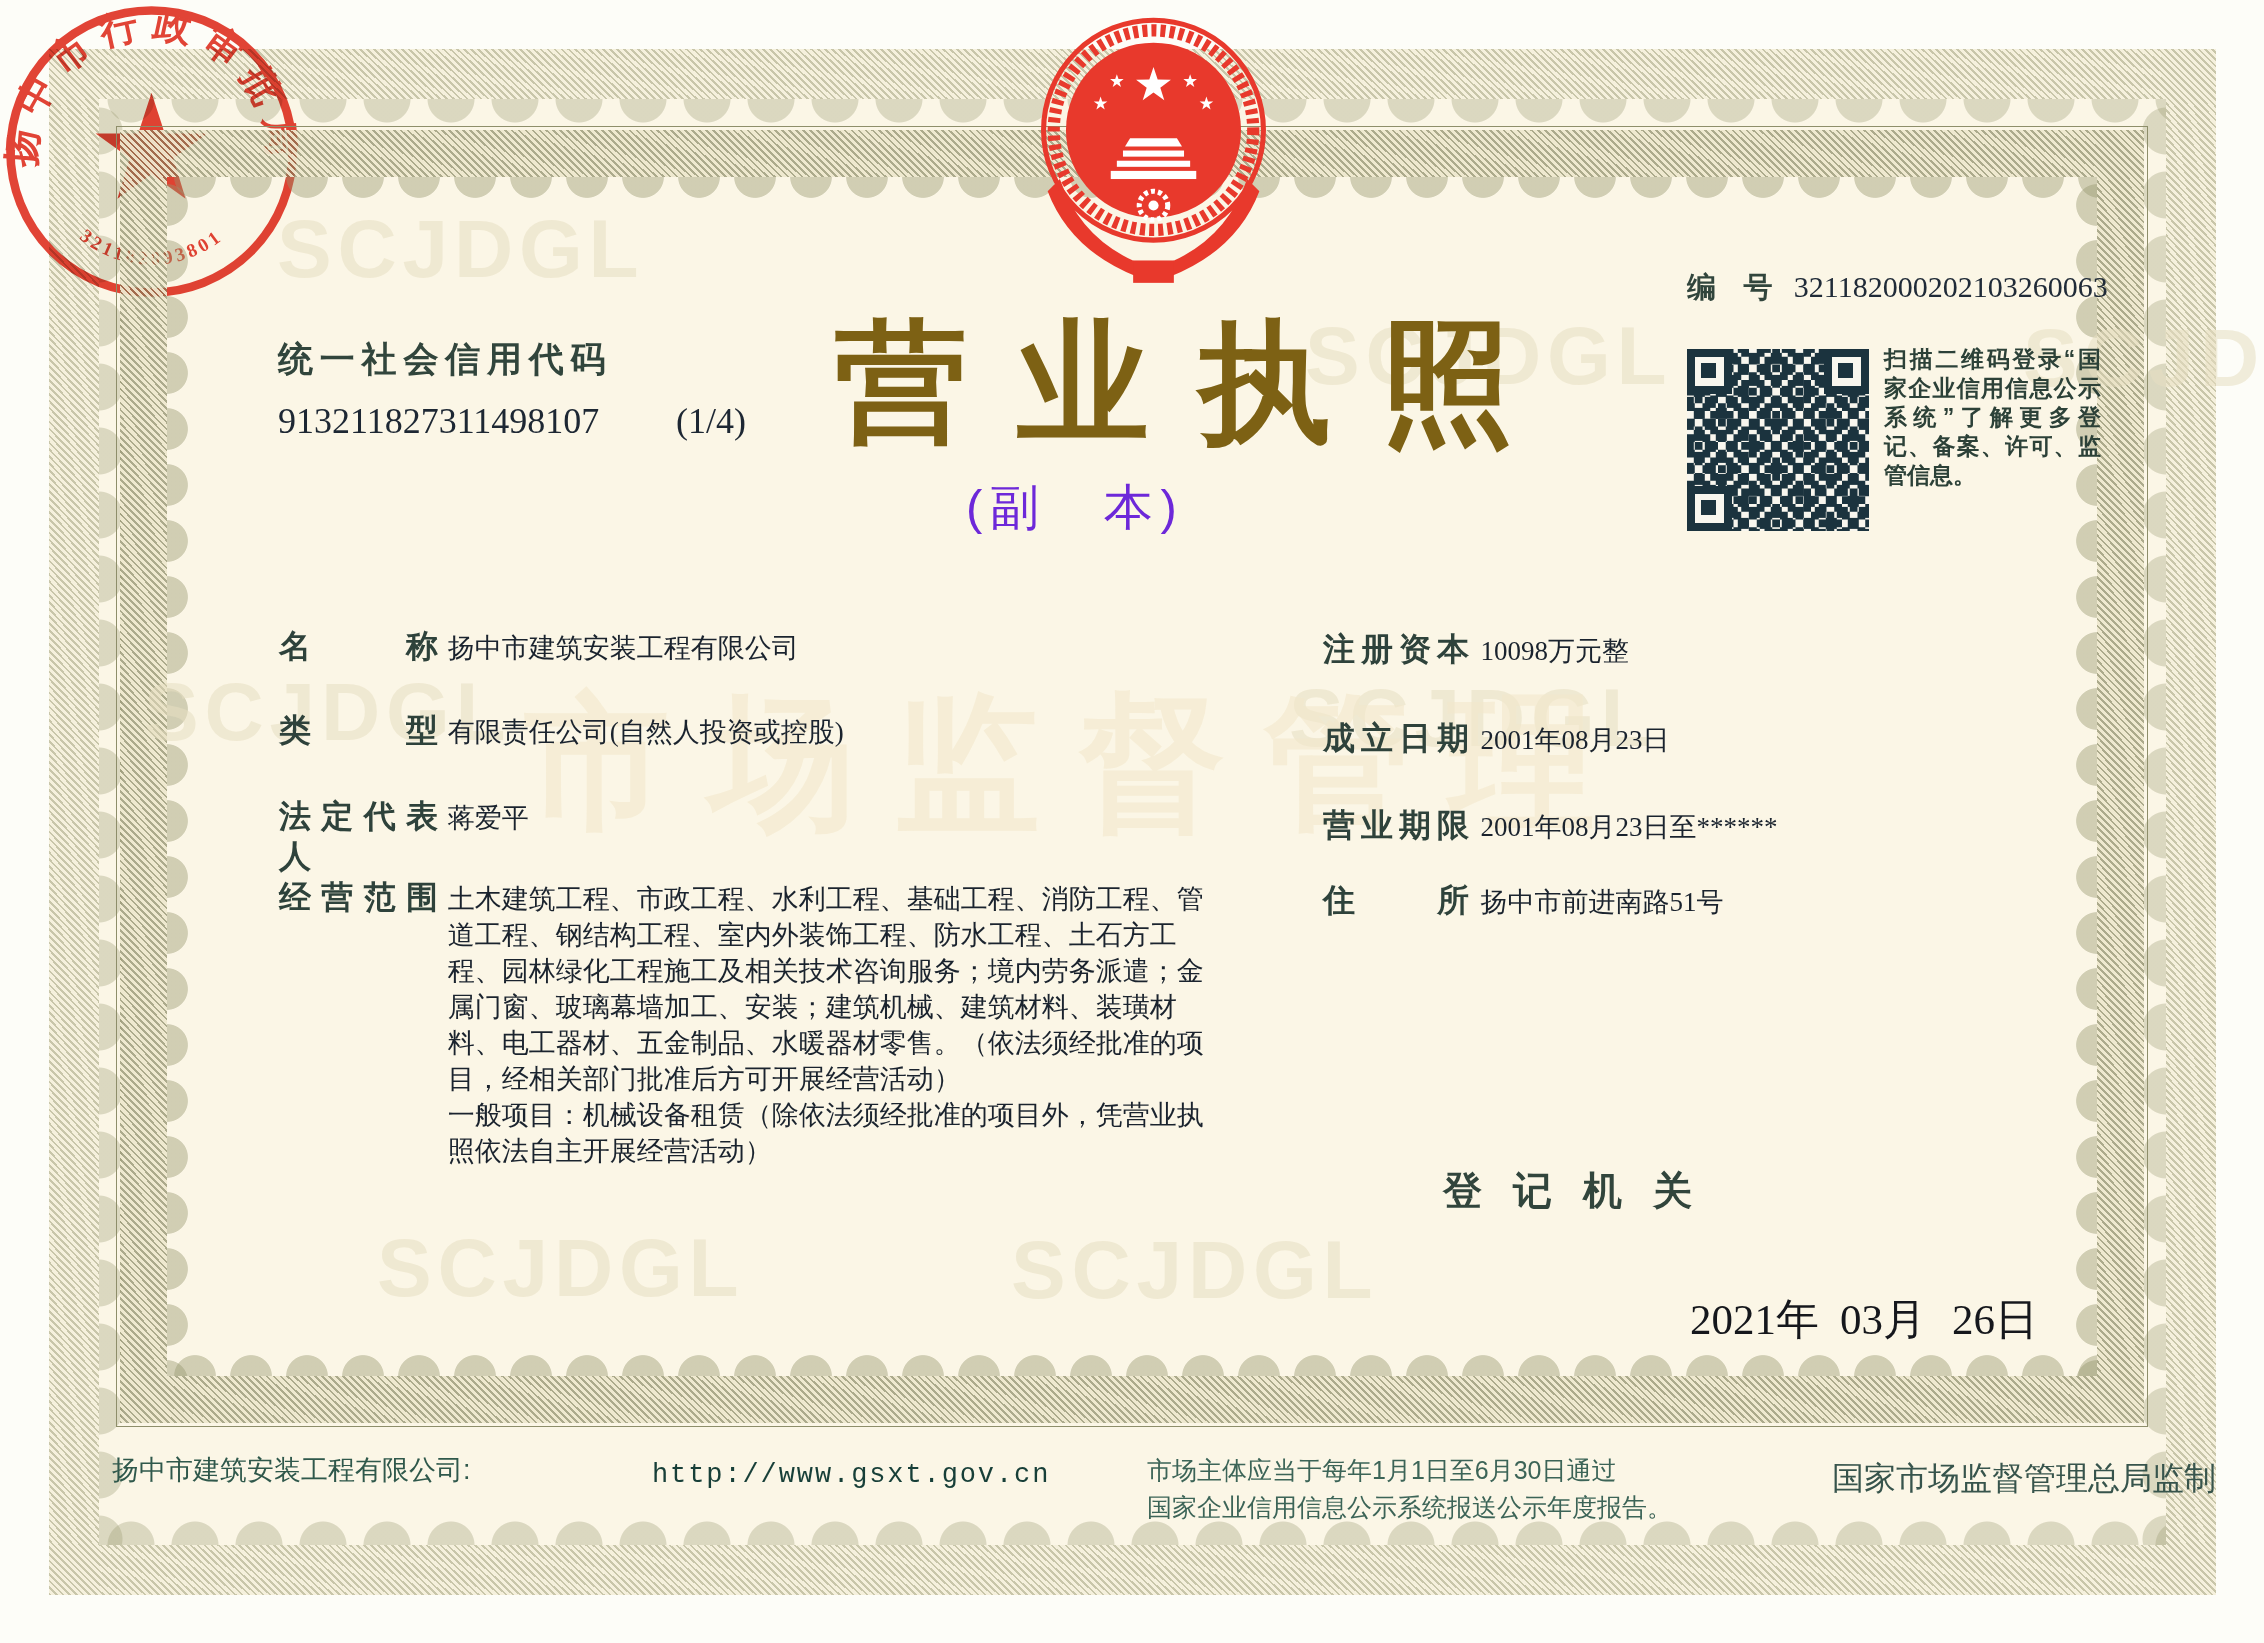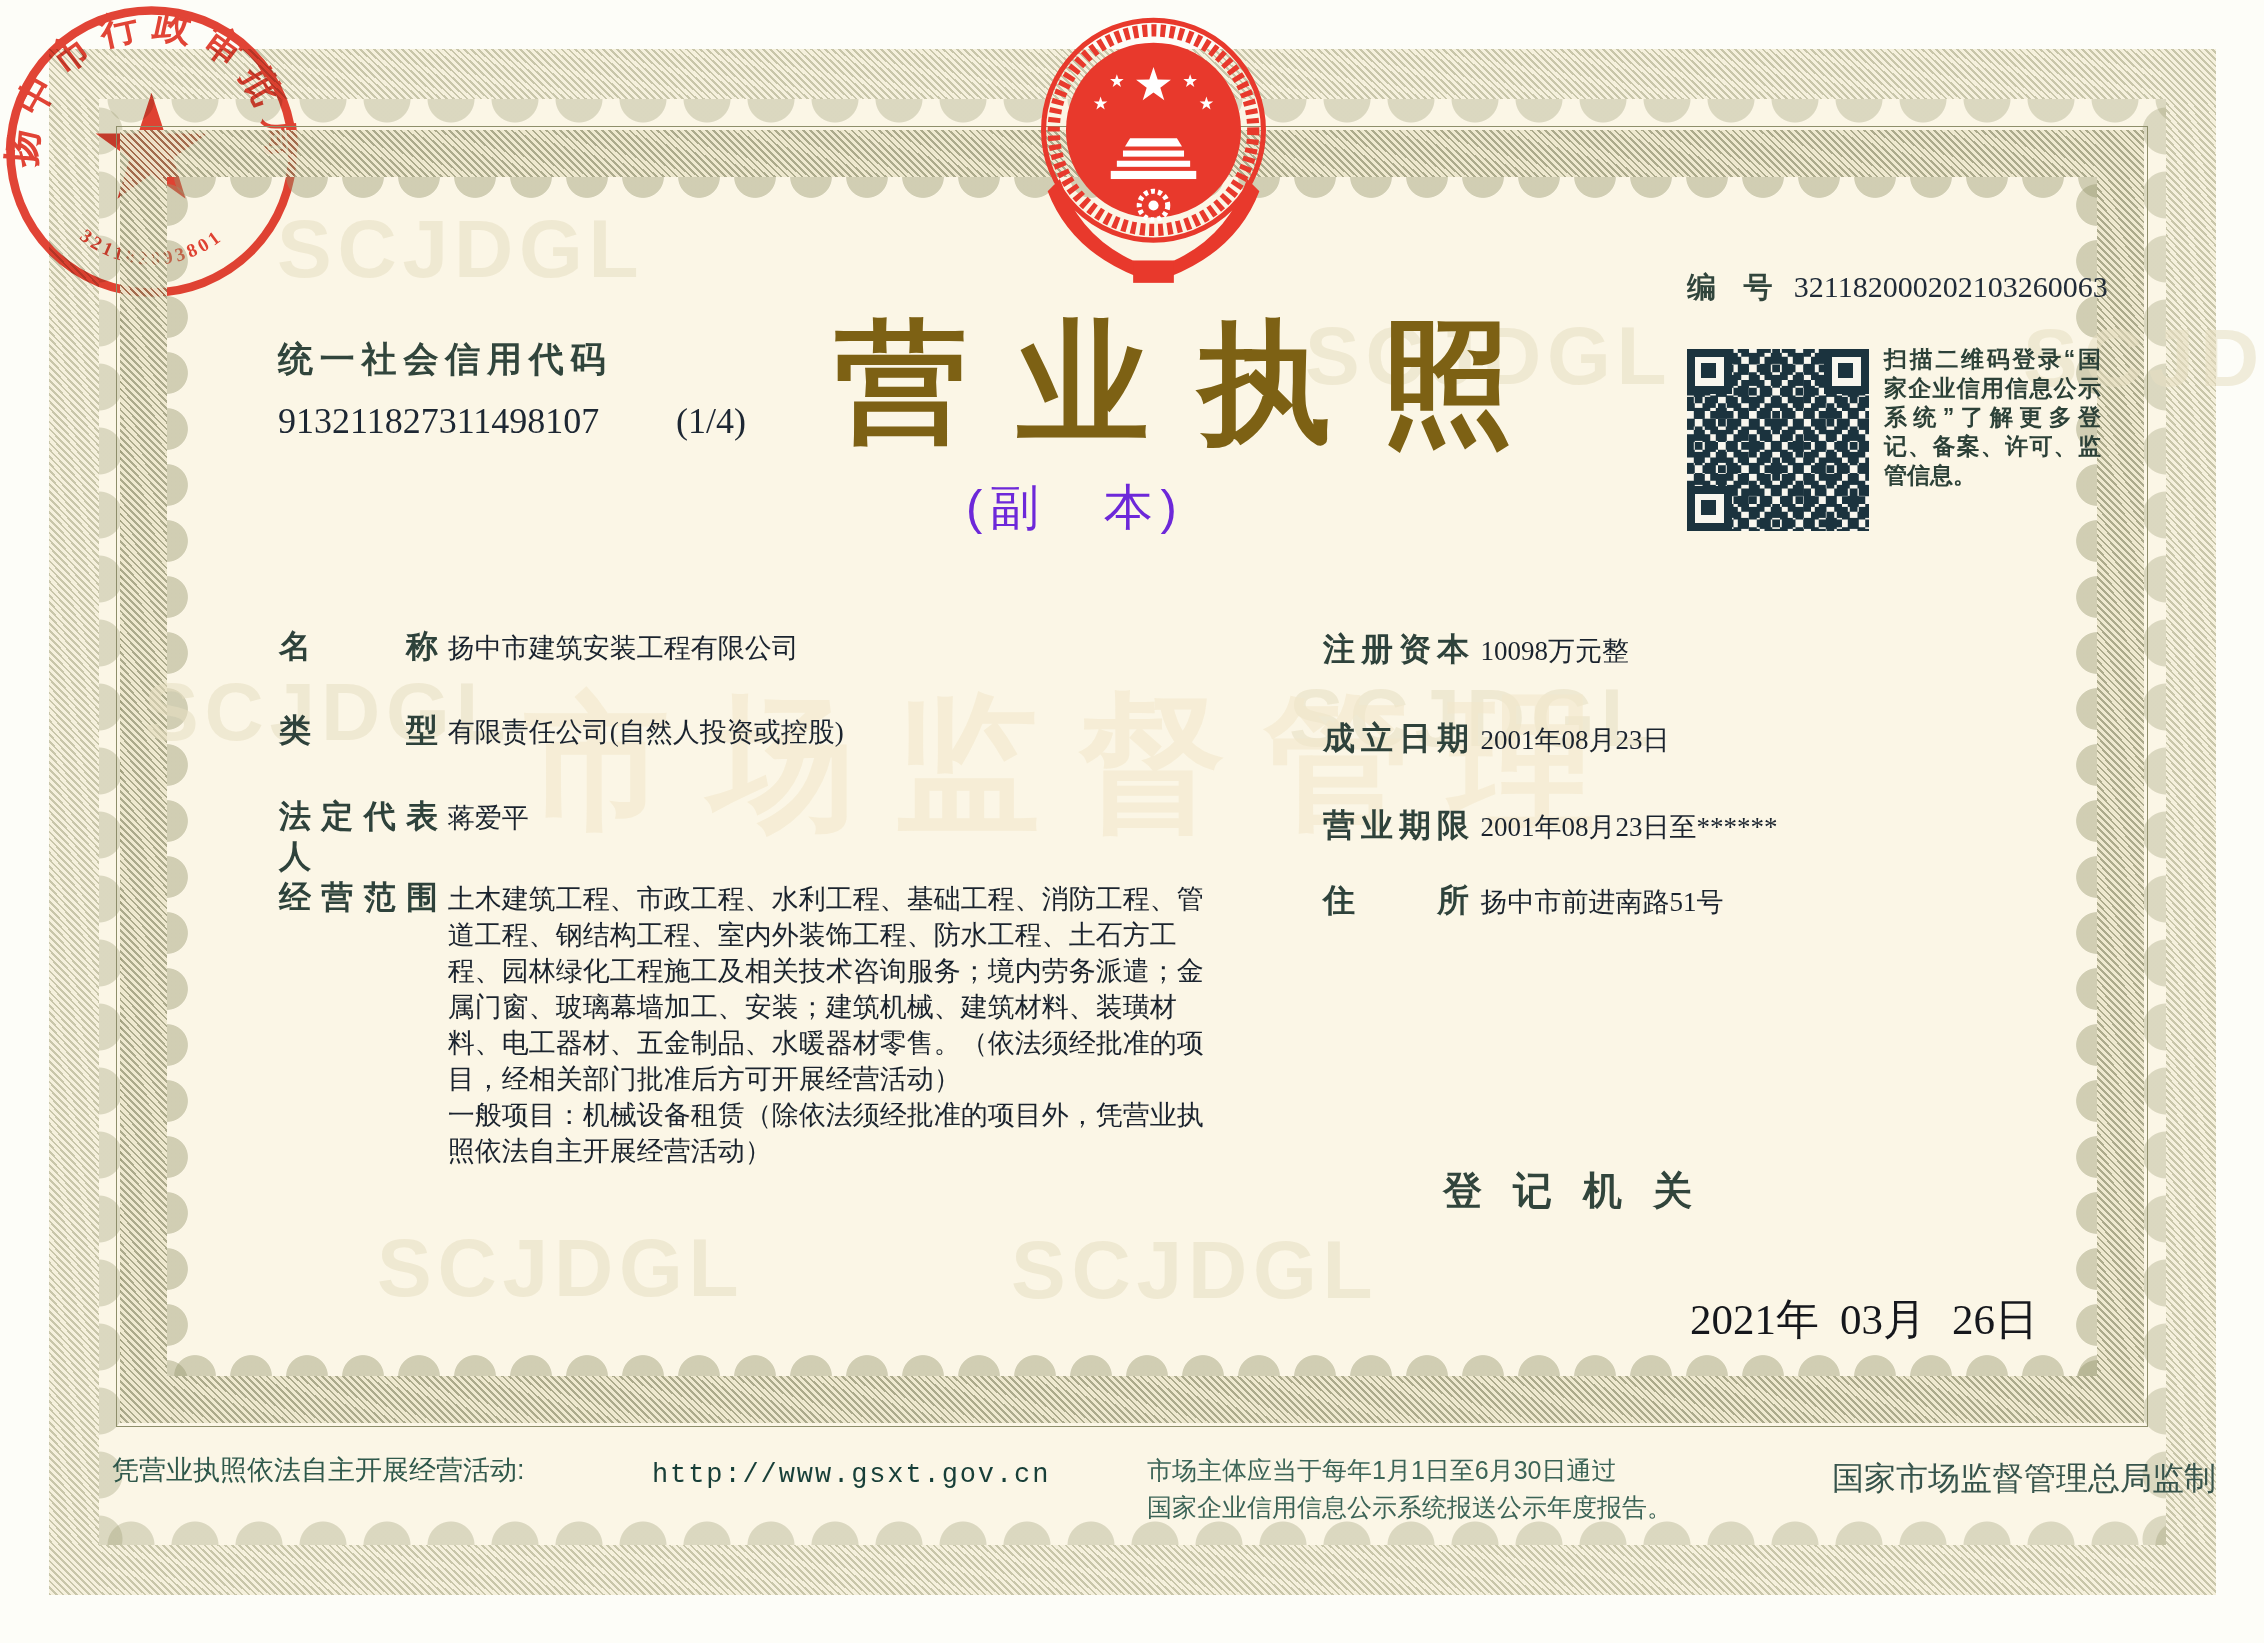--- a/index.html
+++ b/index.html
@@ -198,21 +198,21 @@
     <text class="sealtext" font-size="20" letter-spacing="4" fill="#e23a2c">
       <textPath href="#sealBotArc" startOffset="50%" text-anchor="middle">321182093801</textPath>
     </text>
   </svg>
 
   <div class="abs issue-date d-y">2021年</div>
   <div class="abs issue-date d-m">03月</div>
   <div class="abs issue-date d-d">26日</div>
 
   
-  <div class="abs f-left-label">凭营业执照依法自主开展经营活动:</div>
+  <div class="abs f-left-label">扬中市建筑安装工程有限公司:</div>
   <div class="abs f-url">http://www.gsxt.gov.cn</div>
   <div class="abs f-mid">
     <div>市场主体应当于每年1月1日至6月30日通过</div>
     <div>国家企业信用信息公示系统报送公示年度报告。</div>
   </div>
   <div class="abs f-right">国家市场监督管理总局监制</div>
 
 </div>
 
 

